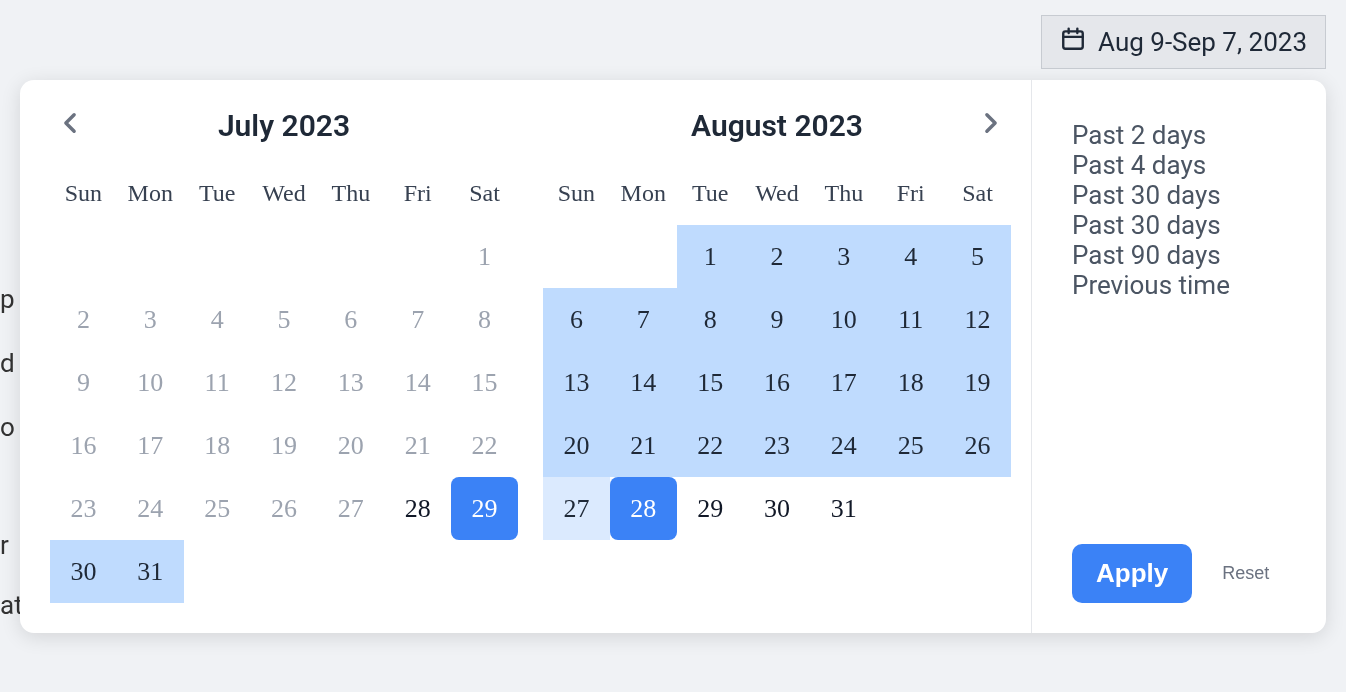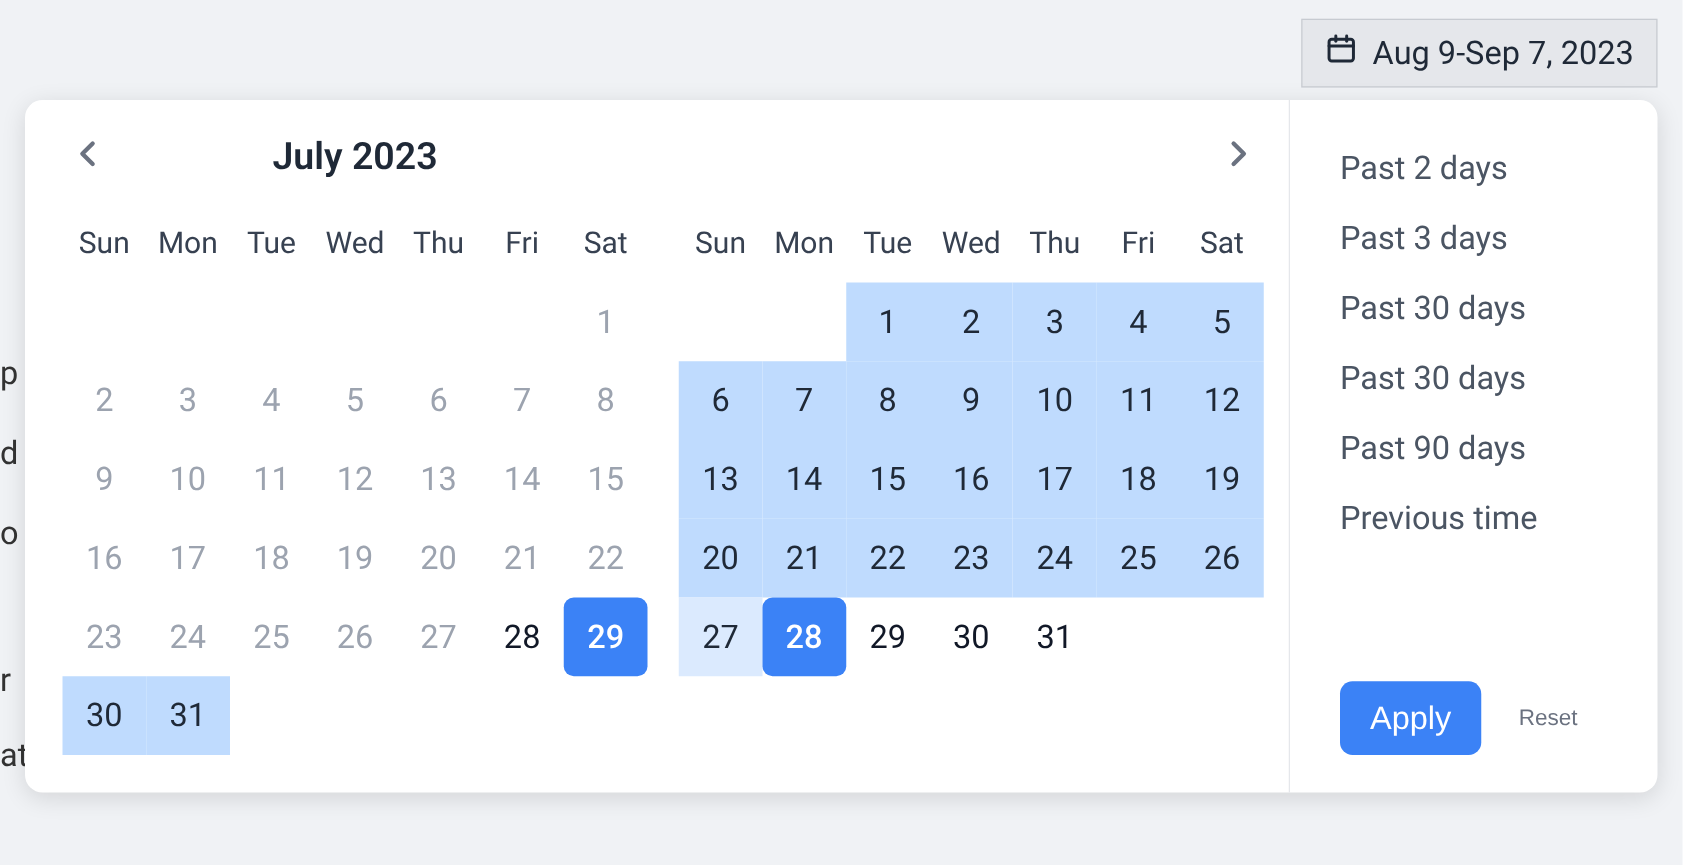--- a/index.html
+++ b/index.html
@@ -74,20 +74,21 @@
     justify-content: center;
     cursor: pointer;
     color: #6b7280;
   }
   .nav-btn.left { left: 0; }
   .nav-btn.right { right: 0; }
   .nav-btn svg { width: 14px; height: 22px; }
   .grid {
     display: grid;
     grid-template-columns: repeat(7, 1fr);
+    font-family: Liberation Serif, serif;
   }
   .dow {
     text-align: center;
     font-size: 24px;
     color: #374151;
     padding: 10px 0 18px 0;
     font-weight: 400;
   }
   .day {
     height: 63px;
@@ -104,40 +105,40 @@
   .day.range-light { background: #dbeafe; color: #1f2937; }
   .day.sel { background: #3b82f6; color: #fff; border-radius: 8px; font-weight: 500; }
   .day.empty { cursor: default; }
   .sidebar {
     width: 295px;
     border-left: 1px solid #e5e7eb;
     padding: 40px 30px 30px 40px;
     display: flex;
     flex-direction: column;
   }
-  .presets { flex: 1; display: flex; flex-direction: column; gap: 26px; }
+  .presets { flex: 1; display: flex; flex-direction: column; }
   .preset {
     font-size: 26px;
     color: #4b5563;
     cursor: pointer;
   }
   .actions {
     display: flex;
     align-items: center;
     gap: 30px;
     margin-top: 20px;
   }
   .btn-apply {
     background: #3b82f6;
     color: #fff;
     border: none;
     border-radius: 10px;
     padding: 14px 24px;
     font-size: 26px;
-    font-weight: 400;
+    font-weight: 700;
     cursor: pointer;
   }
   .btn-reset {
     background: none;
     border: none;
     color: #6b7280;
     font-size: 18px;
     cursor: pointer;
   }
 </style>
@@ -220,20 +221,21 @@
           <div class="day range">31</div>
           <div class="day empty"></div>
           <div class="day empty"></div>
           <div class="day empty"></div>
           <div class="day empty"></div>
           <div class="day empty"></div>
         </div>
       </div>
       <div class="cal">
         <div class="cal-header">
+          <div class="cal-title">August 2023</div>
           <div class="nav-btn right">
             <span><svg viewBox="0 0 10 16">
                 <path d="M2 2 L8 8 L2 14" fill="none" stroke="#6b7280" stroke-width="2.5" stroke-linecap="round" stroke-linejoin="round"></path>
               </svg></span>
           </div>
         </div>
         <div class="grid">
           <div class="dow">Sun</div>
           <div class="dow">Mon</div>
           <div class="dow">Tue</div>
@@ -275,21 +277,21 @@
           <div class="day normal">30</div>
           <div class="day normal">31</div>
           <div class="day empty"></div>
           <div class="day empty"></div>
         </div>
       </div>
     </div>
   <div class="sidebar">
     <div class="presets" id="presets">
         <div class="preset">Past 2 days</div>
-        <div class="preset">Past 3 days</div>
+        <div class="preset">Past 4 days</div>
         <div class="preset">Past 30 days</div>
         <div class="preset">Past 30 days</div>
         <div class="preset">Past 90 days</div>
         <div class="preset">Previous time</div>
       </div>
     <div class="actions">
       <button class="btn-apply">Apply</button>
       <button class="btn-reset">Reset</button>
     </div>
   </div>

